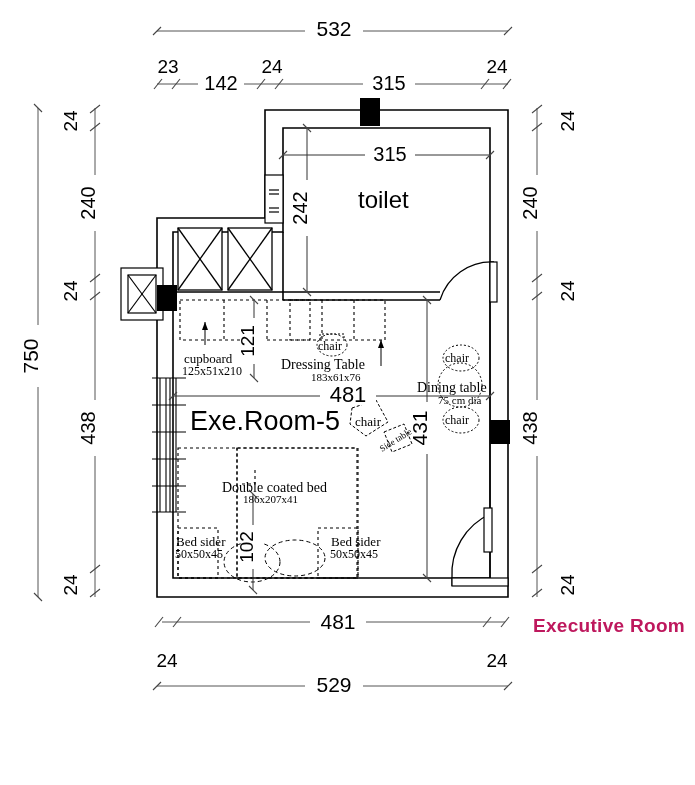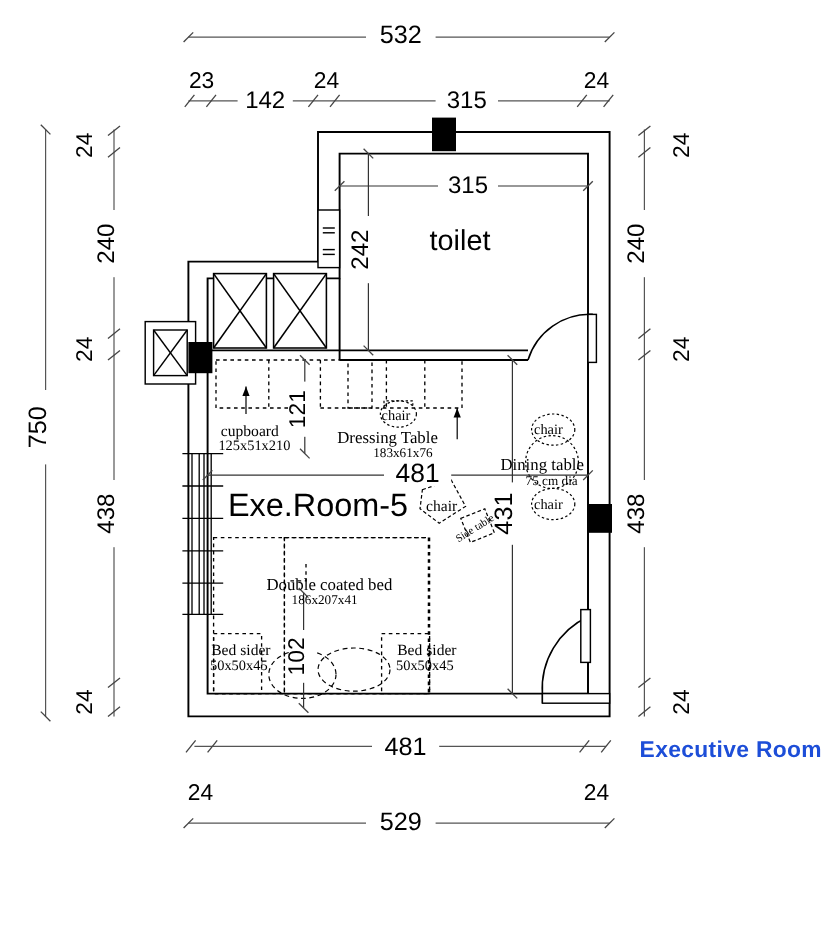--- a/index.html
+++ b/index.html
@@ -33,21 +33,21 @@
     font-family: "Liberation Sans", sans-serif;
     fill: #000;
   }
   .title-block {
     position: absolute;
     right: 10px;
     bottom: 28px;
     font-family: "Liberation Sans", sans-serif;
     font-weight: bold;
     font-size: 19px;
-    color: #1d4ed8;
+    color: #be185d;
     letter-spacing: 0.3px;
   }
 </style>
 </head>
 <body>
 
 <div id="plan-root">
   <svg width="695" height="785" viewBox="0 0 695 785">
     <defs>
       <marker id="tick" markerWidth="12" markerHeight="12" refX="6" refY="6" orient="auto">

